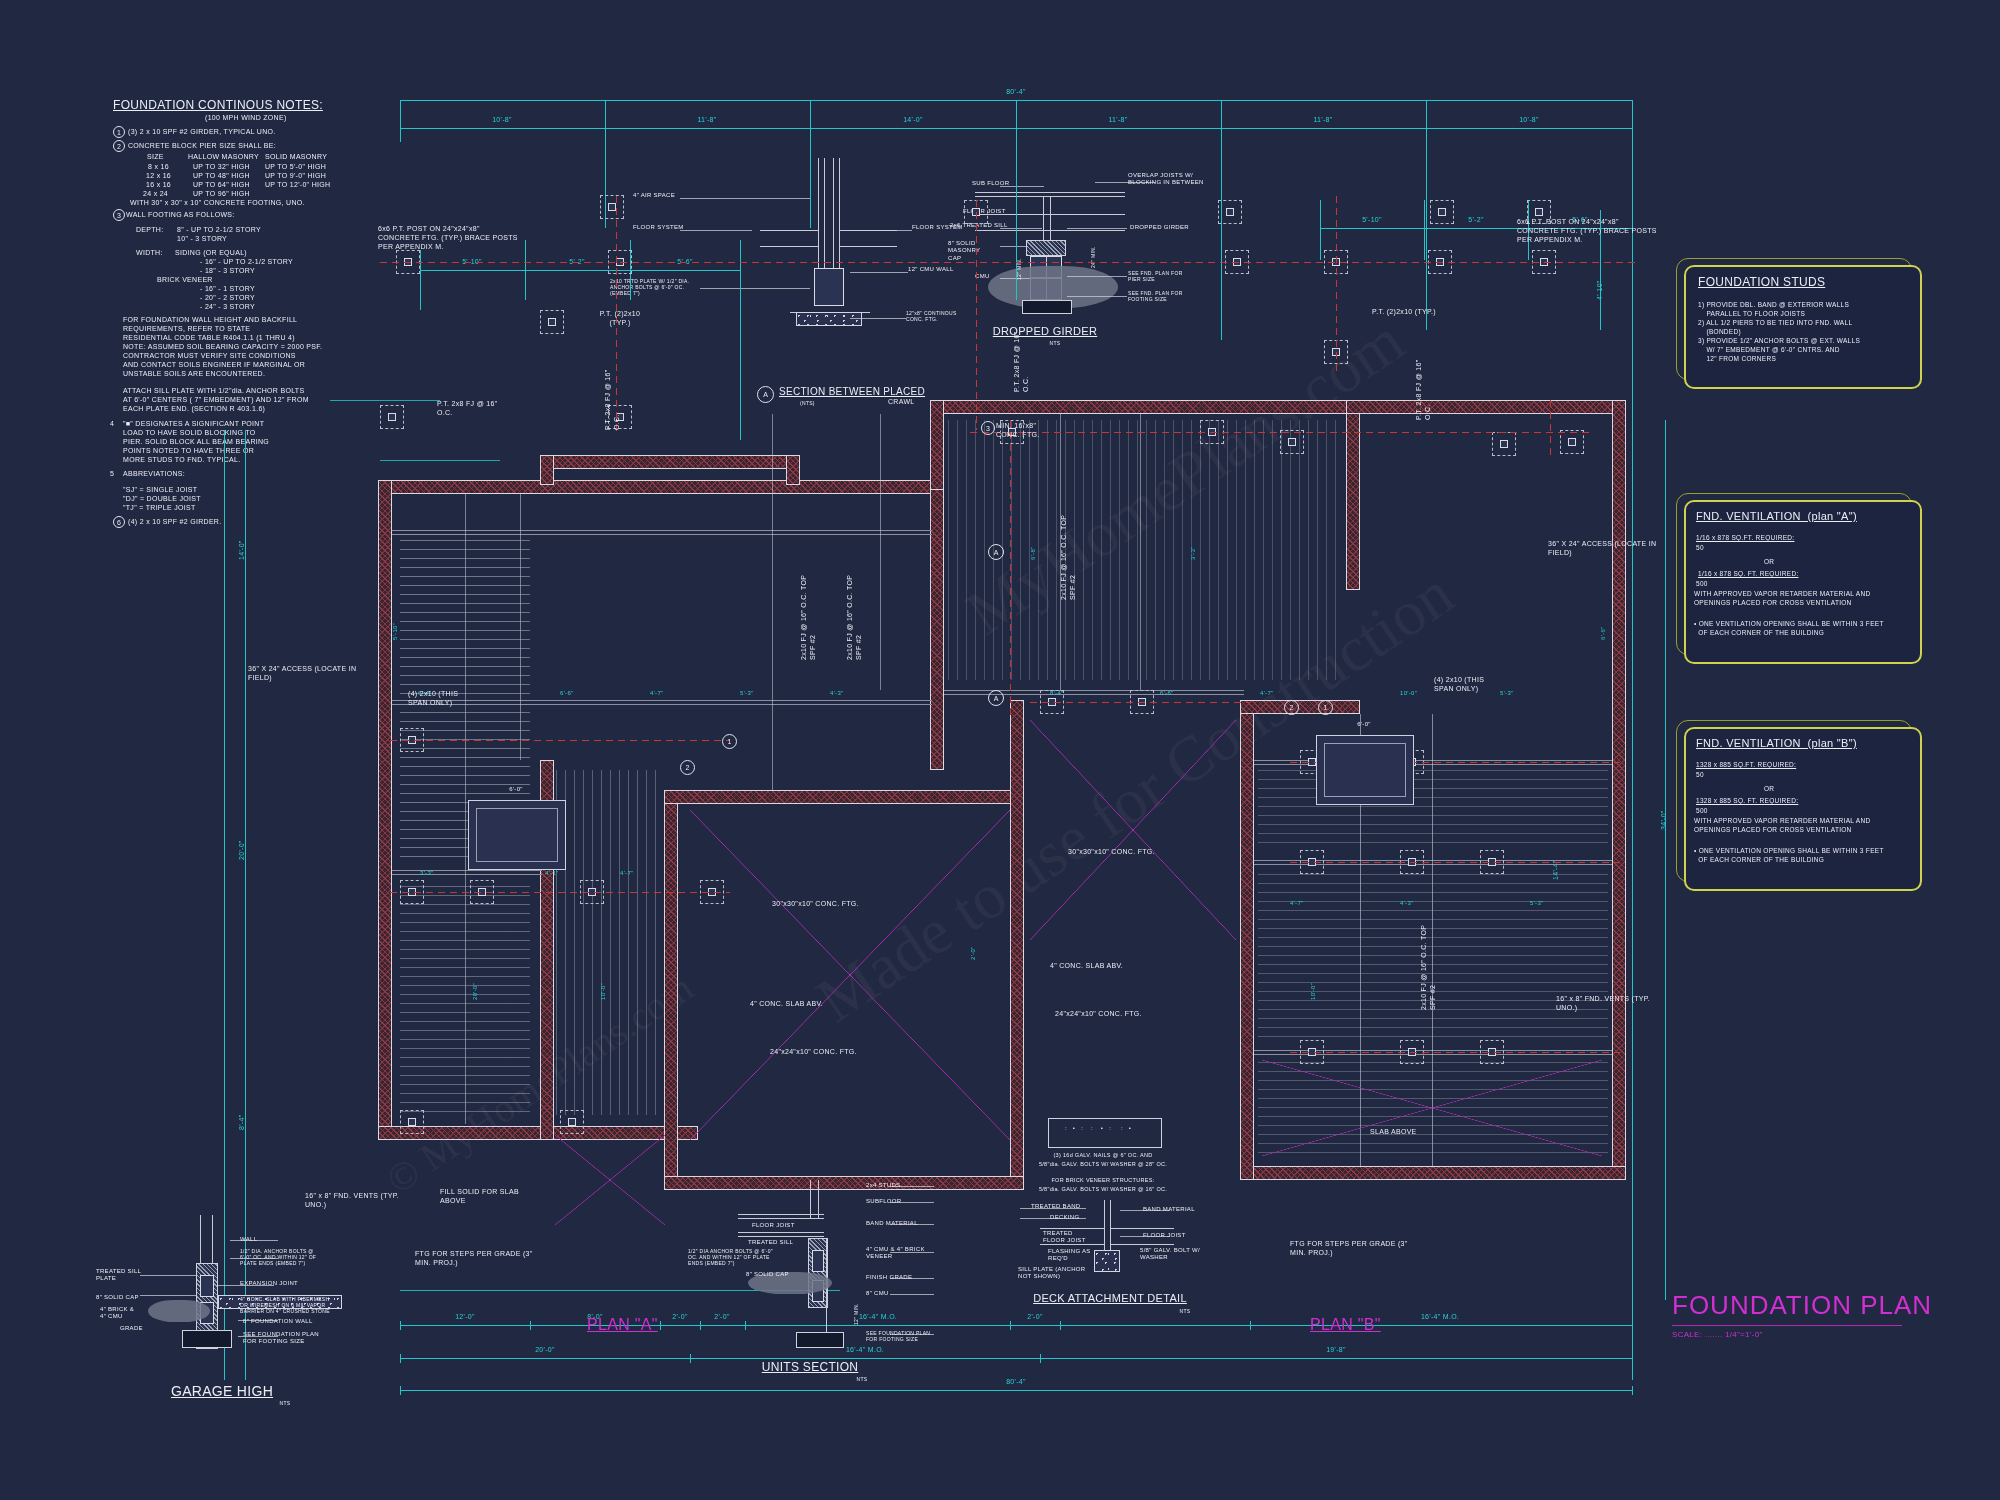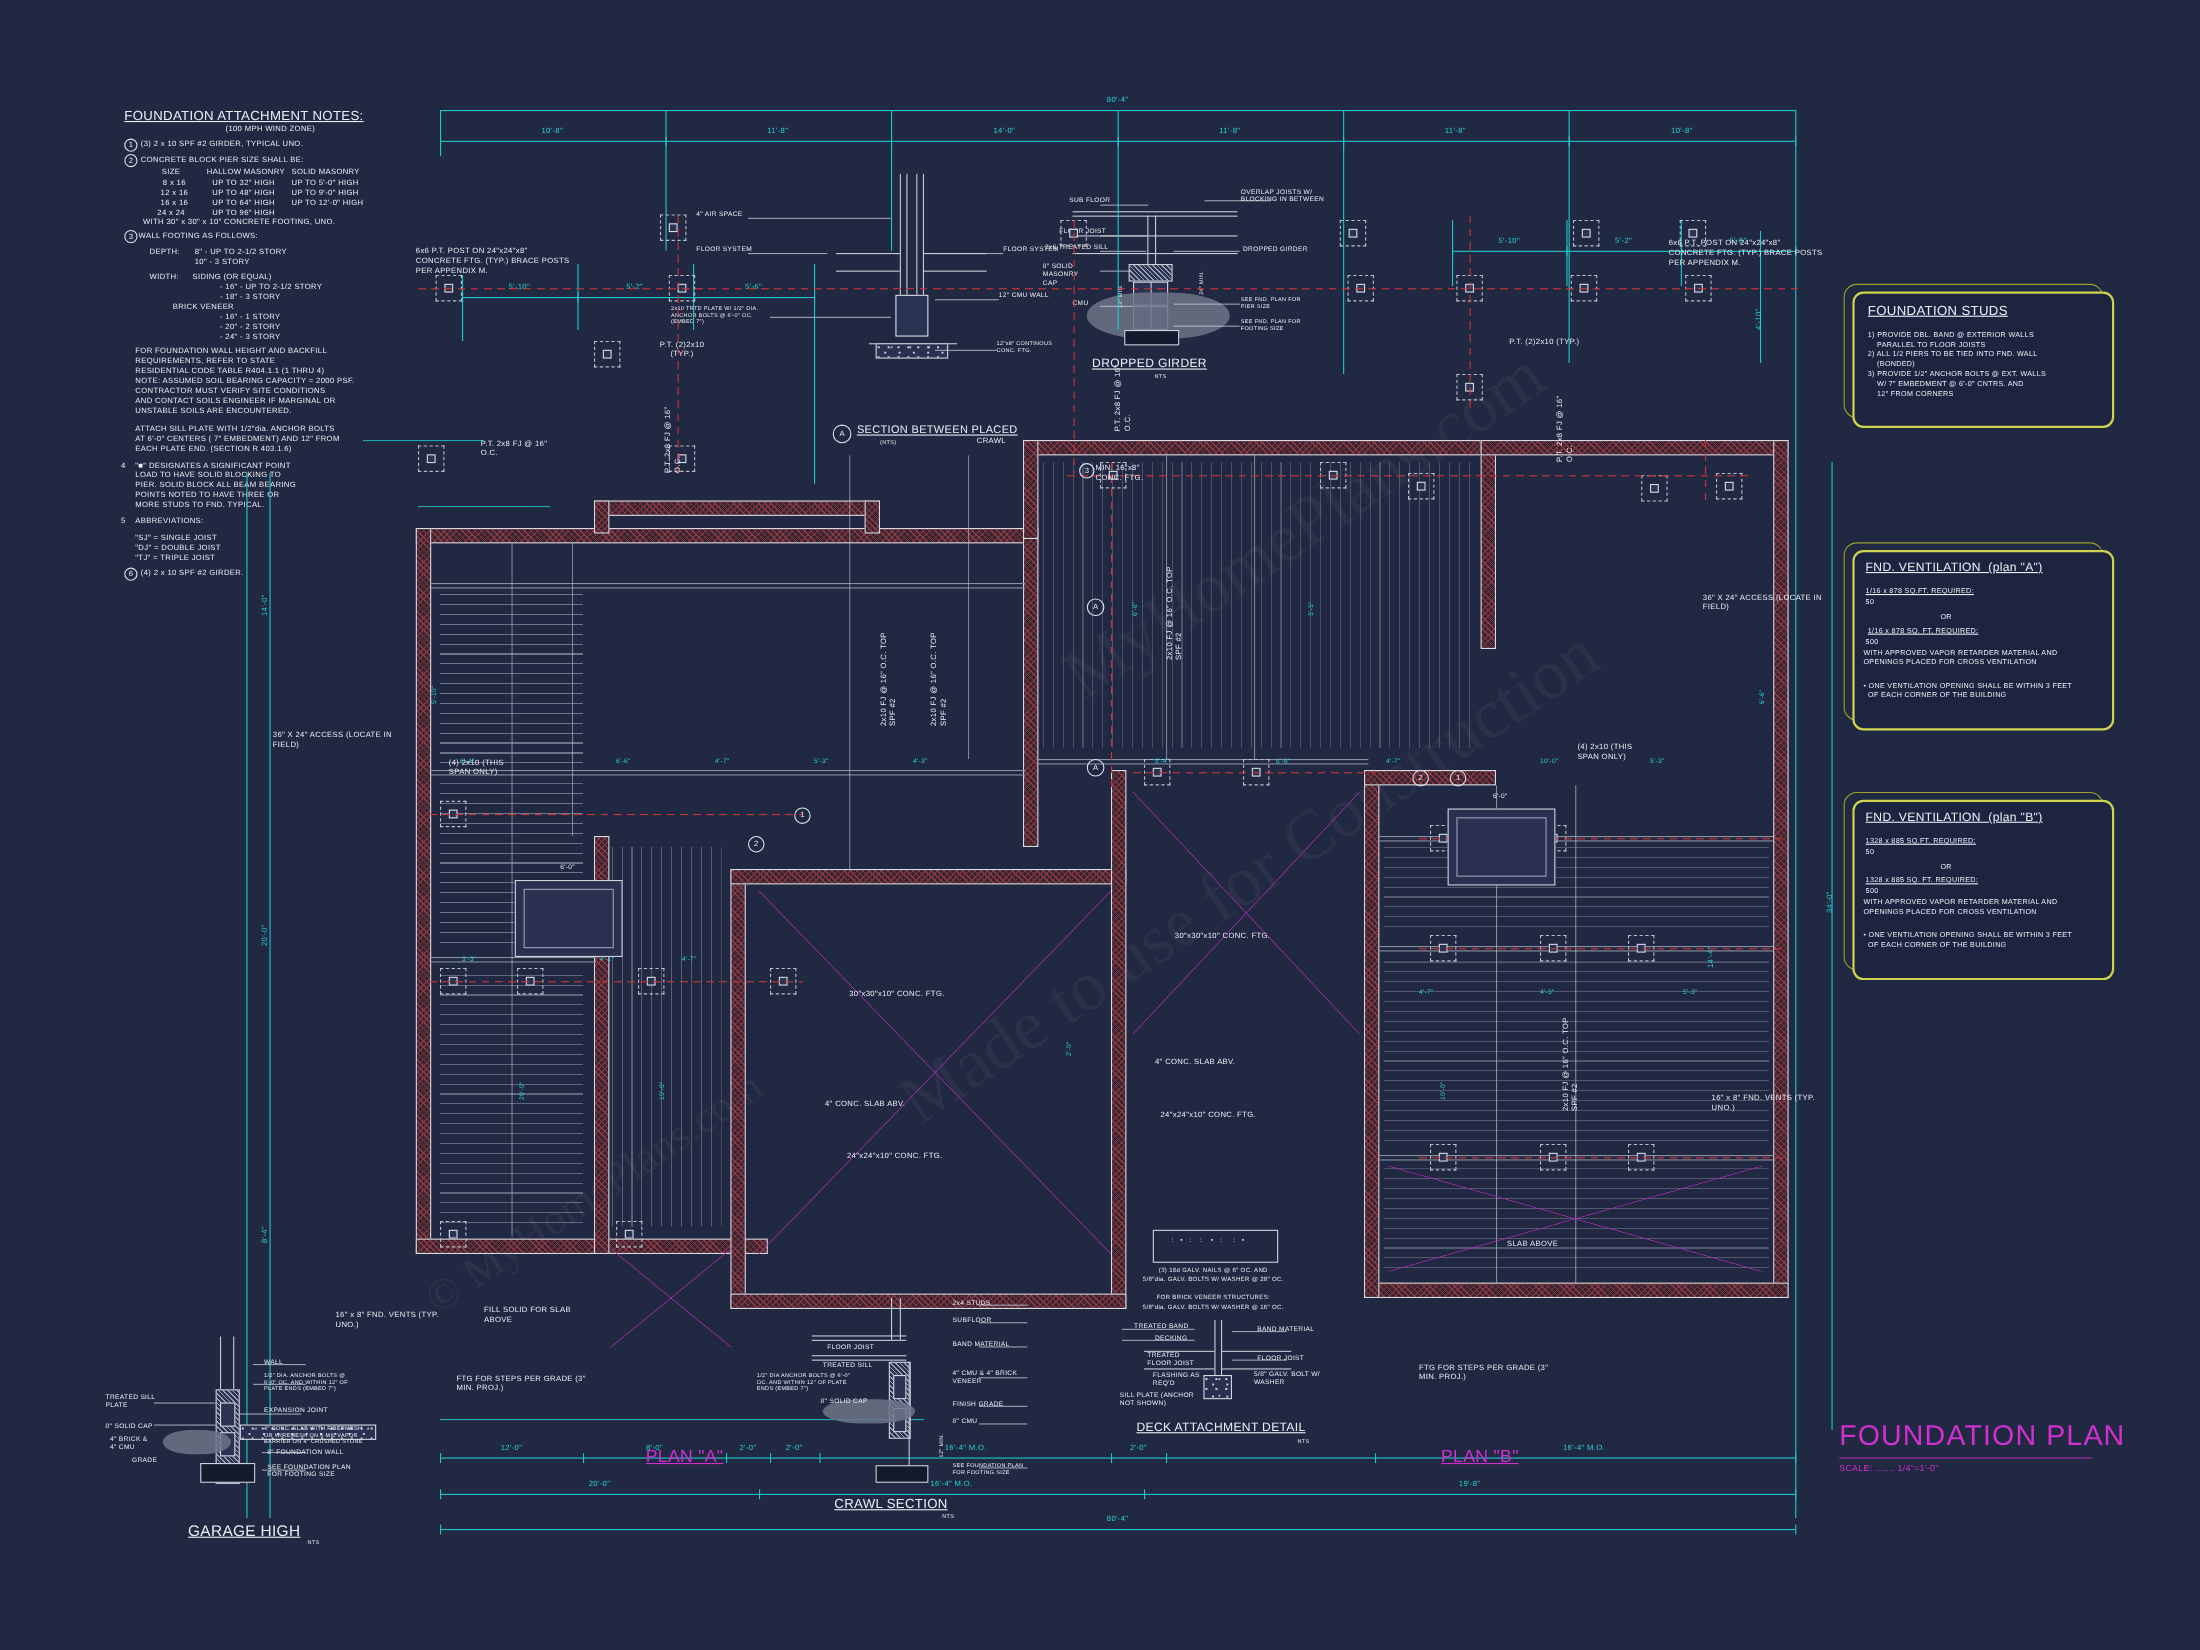--- a/index.html
+++ b/index.html
@@ -91,21 +91,21 @@
 </head>
 <body>
 
 <div class="sheet">
 
   <div class="wm" style="left:930px;top:440px;transform:rotate(-34deg);">MyHomePlans.com</div>
   <div class="wm" style="left:760px;top:760px;transform:rotate(-34deg);">Made to use for Construction</div>
   <div class="wm2" style="left:360px;top:1060px;transform:rotate(-34deg);">© MyHomePlans.com</div>
 
   <div>
-    <div class="txt t12 ul wht" style="left:113px;top:98px;">FOUNDATION ATTACHMENT NOTES:</div>
+    <div class="txt t12 ul wht" style="left:113px;top:98px;">FOUNDATION CONTINOUS NOTES:</div>
     <div class="txt t7 wht" style="left:205px;top:114px;">(100 MPH WIND ZONE)</div>
 
     <div class="bub" style="left:113px;top:126px;width:10px;height:10px;">1</div>
     <div class="txt t7 wht" style="left:128px;top:128px;">(3) 2 x 10 SPF #2 GIRDER, TYPICAL UNO.</div>
 
     <div class="bub" style="left:113px;top:140px;width:10px;height:10px;">2</div>
     <div class="txt t7 wht" style="left:128px;top:142px;">CONCRETE BLOCK PIER SIZE SHALL BE:</div>
 
     <div class="txt t7 wht" style="left:147px;top:153px;">SIZE</div>
     <div class="txt t7 wht" style="left:188px;top:153px;">HALLOW MASONRY</div>
@@ -655,21 +655,21 @@
     <div class="txt t6 wht" style="left:752px;top:1222px;">FLOOR JOIST</div>
     <div class="txt t6 wht" style="left:748px;top:1239px;">TREATED SILL</div>
     <div class="txt t5 wht" style="left:688px;top:1248px;width:86px;white-space:normal;">1/2" DIA ANCHOR BOLTS @ 6'-0" OC. AND WITHIN 12" OF PLATE ENDS (EMBED 7")</div>
     <div class="txt t6 wht" style="left:746px;top:1271px;">8" SOLID CAP</div>
     <div class="txt t6 wht" style="left:866px;top:1246px;width:70px;white-space:normal;">4" CMU &amp; 4" BRICK VENEER</div>
     <div class="txt t6 wht" style="left:866px;top:1274px;">FINISH GRADE</div>
     <div class="txt t6 wht" style="left:866px;top:1290px;">8" CMU</div>
     <div class="txt t5 wht rot90" style="left:853px;top:1325px;">12" MIN.</div>
     <div class="txt t5 wht" style="left:866px;top:1330px;width:72px;white-space:normal;">SEE FOUNDATION PLAN FOR FOOTING SIZE</div>
 
-    <div class="txt t12 ul ctr wht" style="left:810px;top:1360px;">CRAWL SECTION</div>
+    <div class="txt t12 ul ctr wht" style="left:810px;top:1360px;">UNITS SECTION</div>
     <div class="txt t5 ctr wht" style="left:862px;top:1376px;">NTS</div>
   </div>
 
   <div>
     <div class="ab" style="left:1048px;top:1118px;width:112px;height:28px;border:1px solid #cfd3de;"></div>
     <div class="txt t6 wht" style="left:1065px;top:1125px;">:   •   :    :    •   :     :   •</div>
 
     <div class="txt t55 ctr wht" style="left:1103px;top:1152px;">(3) 16d GALV. NAILS @ 6" OC. AND</div>
     <div class="txt t55 ctr wht" style="left:1103px;top:1161px;">5/8"dia. GALV. BOLTS W/ WASHER @ 28" OC.</div>
     <div class="txt t55 ctr wht" style="left:1103px;top:1177px;">FOR BRICK VENEER STRUCTURES:</div>

